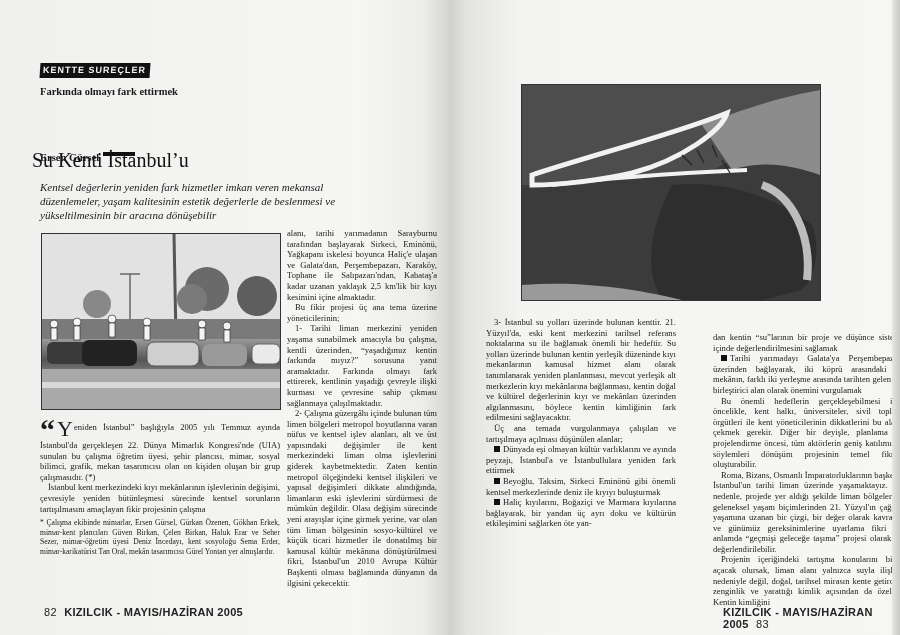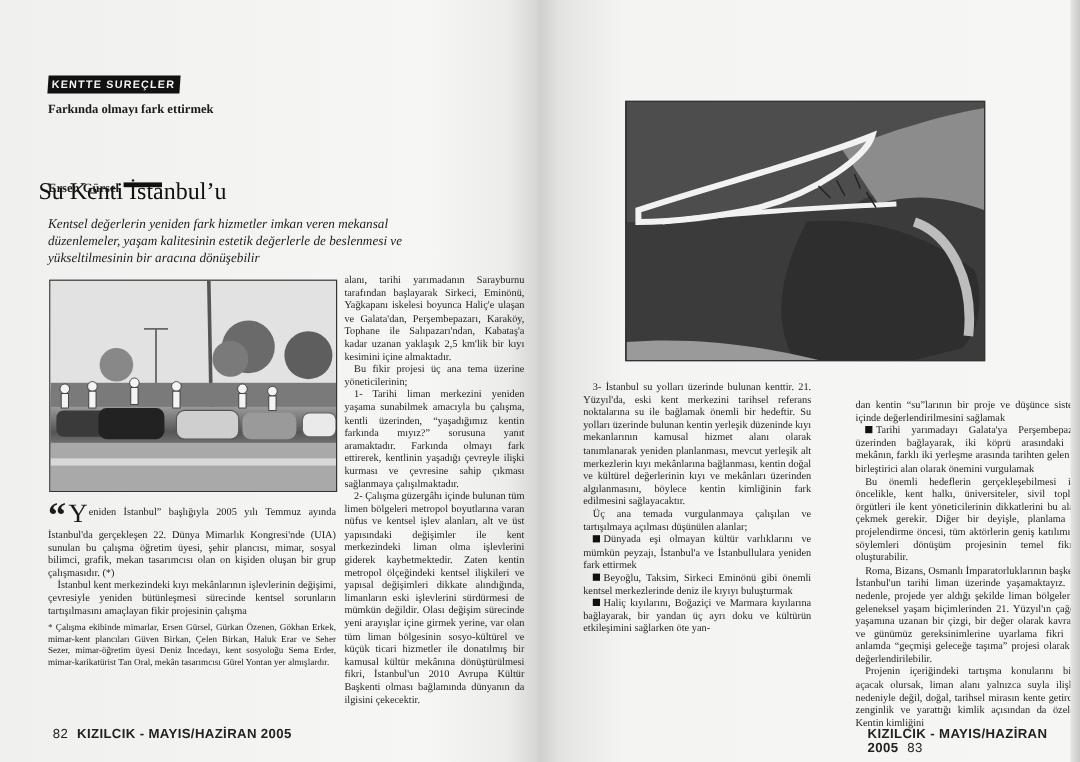--- a/index.html
+++ b/index.html
@@ -162,21 +162,21 @@
             <line x1="175" y1="65" x2="182" y2="78"></line>
           <line x1="190" y1="60" x2="195" y2="72"></line>
             <line x1="200" y1="75" x2="208" y2="88"></line>
         </g>
       </svg>
     </div>
 
     <div class="col col-r1" style="left:36px;">
       <p class="indent">3- İstanbul su yolları üzerinde bulunan kenttir. 21. Yüzyıl'da, eski kent merkezini tarihsel referans noktalarına su ile bağlamak önemli bir hedeftir. Su yolları üzerinde bulunan kentin yerleşik düzeninde kıyı mekanlarının kamusal hizmet alanı olarak tanımlanarak yeniden planlanması, mevcut yerleşik alt merkezlerin kıyı mekânlarına bağlanması, kentin doğal ve kültürel değerlerinin kıyı ve mekânları üzerinden algılanmasını, böylece kentin kimliğinin fark edilmesini sağlayacaktır.</p>
       <p class="indent">Üç ana temada vurgulanmaya çalışılan ve tartışılmaya açılması düşünülen alanlar;</p>
-      <p class="indent"><span class="bullet"></span><span>Dünyada eşi olmayan kültür varlıklarını ve mümkün peyzajı, İstanbul'a ve İstanbullulara yeniden fark ettirmek</span></p>
+      <p class="indent"><span class="bullet"></span><span>Dünyada eşi olmayan kültür varlıklarını ve ayında peyzajı, İstanbul'a ve İstanbullulara yeniden fark ettirmek</span></p>
       <p class="indent"><span class="bullet"></span><span>Beyoğlu, Taksim, Sirkeci Eminönü gibi önemli kentsel merkezlerinde deniz ile kıyıyı buluşturmak</span></p>
       <p class="indent"><span class="bullet"></span><span>Haliç kıyılarını, Boğaziçi ve Marmara kıyılarına bağlayarak, bir yandan üç ayrı doku ve kültürün etkileşimini sağlarken öte yan-</span></p>
     </div>
 
     <div class="col col-r2" style="left:227px;">
       <p>dan kentin “su”larının bir proje ve düşünce sistemi içinde değerlendirilmesini sağlamak</p>
       <p class="indent"><span class="bullet"></span><span>Tarihi yarımadayı Galata'ya Perşembepazarı üzerinden bağlayarak, iki köprü arasındaki su mekânın, farklı iki yerleşme arasında tarihten gelen bir birleştirici alan olarak önemini vurgulamak</span></p>
       <p class="indent">Bu önemli hedeflerin gerçekleşebilmesi için öncelikle, kent halkı, üniversiteler, sivil toplum örgütleri ile kent yöneticilerinin dikkatlerini bu alana çekmek gerekir. Diğer bir deyişle, planlama ve projelendirme öncesi, tüm aktörlerin geniş katılımı ve söylemleri dönüşüm projesinin temel fikrini oluşturabilir.</p>
       <p class="indent">Roma, Bizans, Osmanlı İmparatorluklarının başkenti İstanbul'un tarihi liman üzerinde yaşamaktayız. Bu nedenle, projede yer aldığı şekilde liman bölgelerini, geleneksel yaşam biçimlerinden 21. Yüzyıl'ın çağdaş yaşamına uzanan bir çizgi, bir değer olarak kavrama ve günümüz gereksinimlerine uyarlama fikri bir anlamda “geçmişi geleceğe taşıma” projesi olarak da değerlendirilebilir.</p>
       <p class="indent">Projenin içeriğindeki tartışma konularını biraz açacak olursak, liman alanı yalnızca suyla ilişkisi nedeniyle değil, doğal, tarihsel mirasın kente getirdiği zenginlik ve yarattığı kimlik açısından da özeldir. Kentin kimliğini</p>

